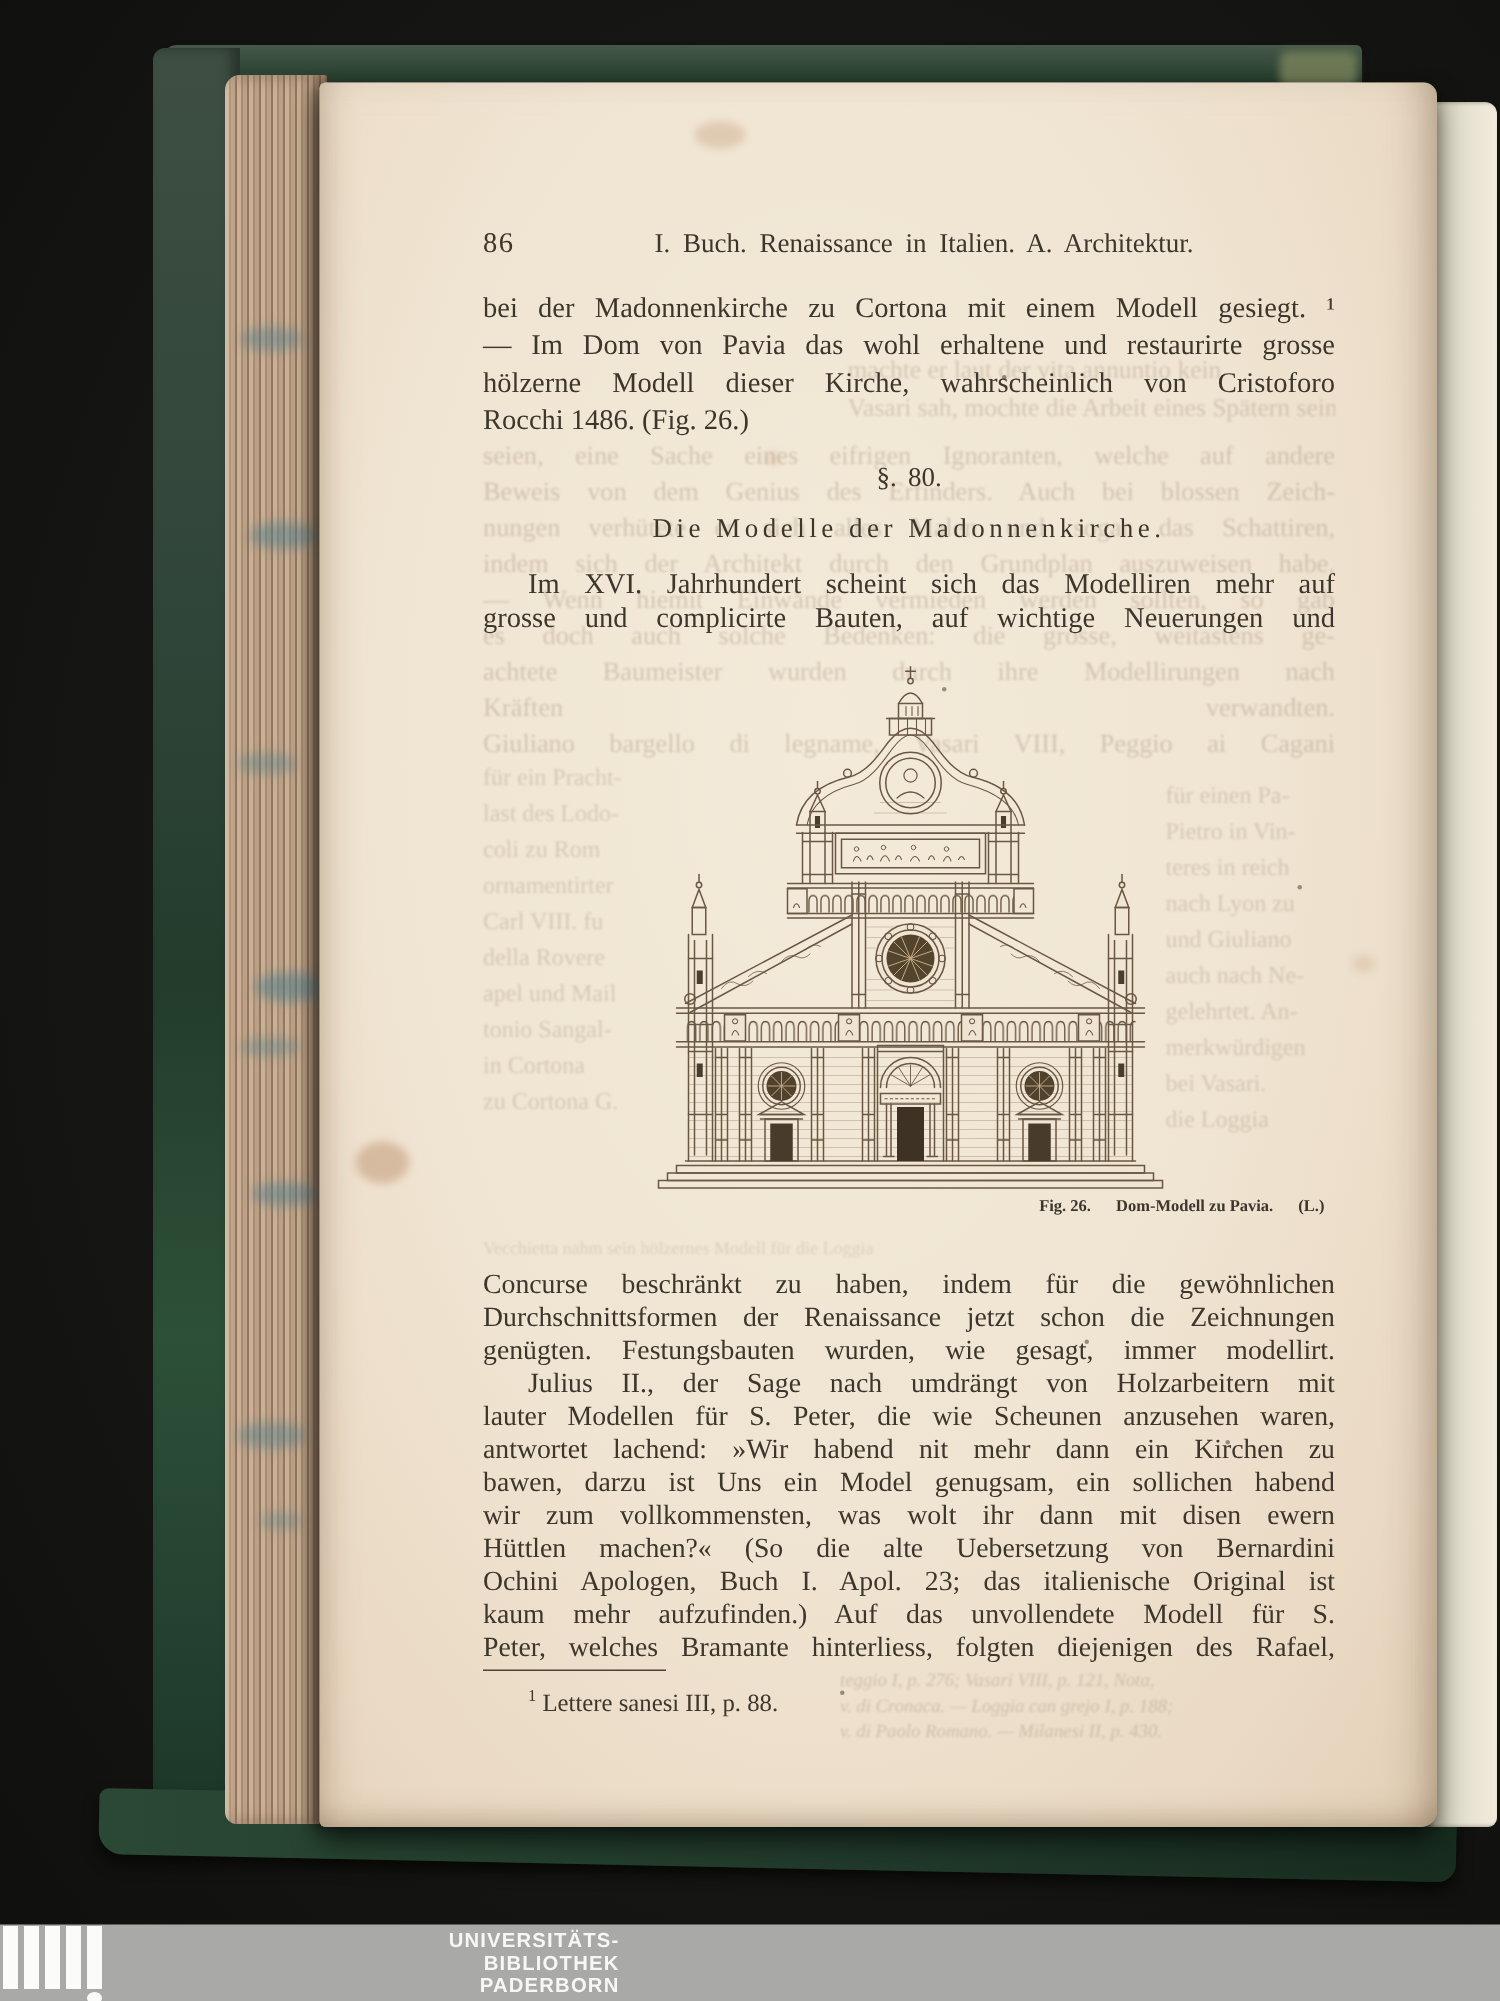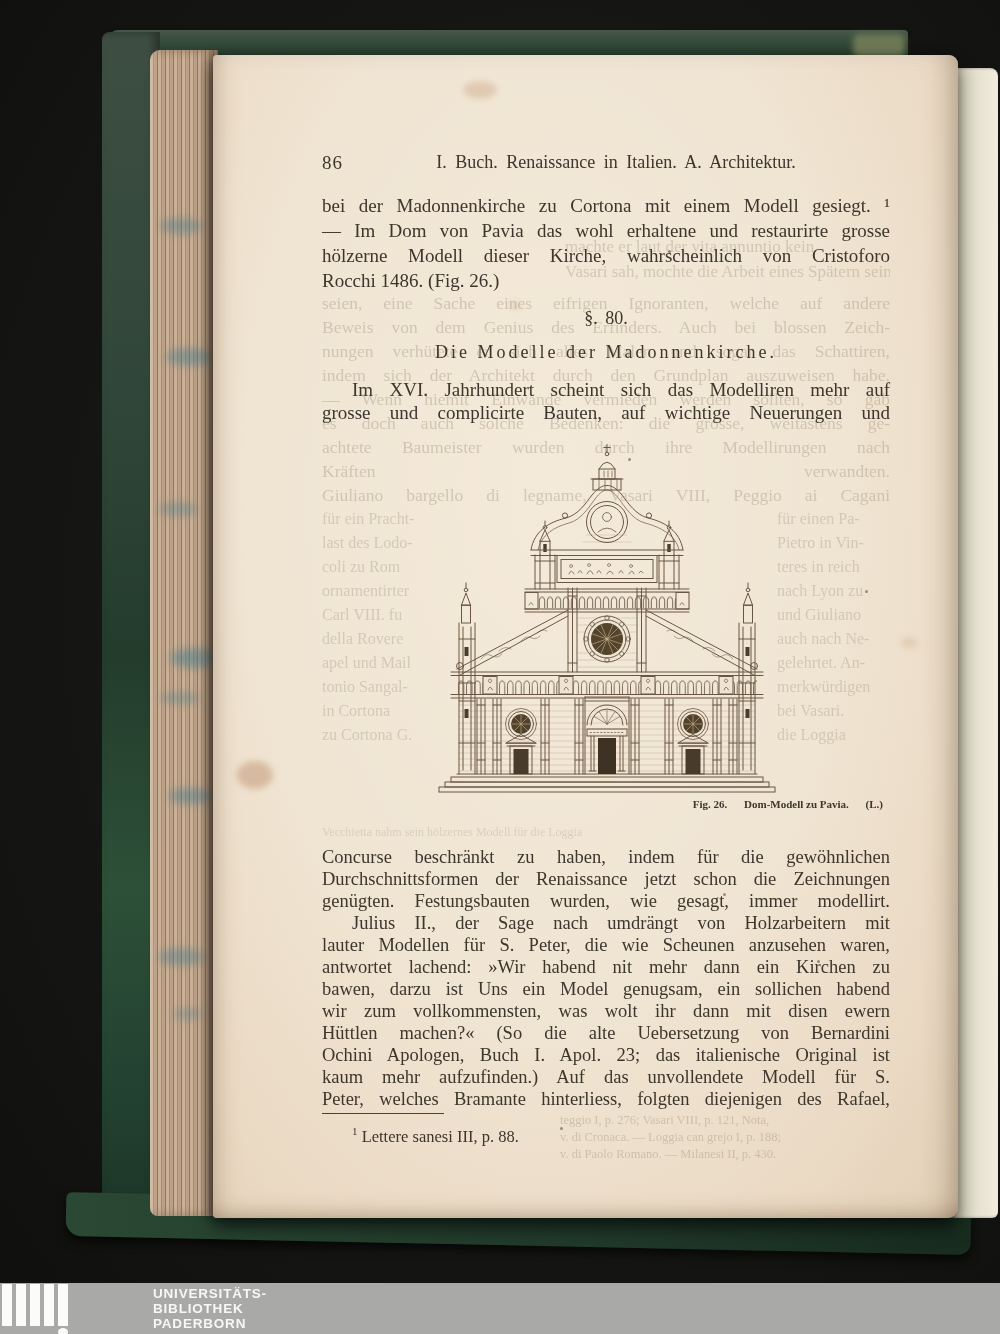--- a/index.html
+++ b/index.html
@@ -60,41 +60,41 @@
   .footnote{left:109px;top:1070px;width:568px;font-size:16.5px;text-indent:30px;}
   .footnote sup{position:static;font-size:11px;}
 
   
   .ghost{color:#94846c;filter:blur(.6px);overflow:hidden;}
   .ghost .tl{white-space:nowrap;text-align:left;}
   .gA{left:352px;top:179px;width:325px;font-size:17px;line-height:25px;opacity:.32;}
   .gB{left:109px;top:236px;width:568px;font-size:17.5px;line-height:24px;opacity:.34;}
   .gB .tl{text-align:justify;text-align-last:justify;white-space:normal;}
   .gCL{left:109px;top:452px;width:118px;font-size:16px;line-height:24px;opacity:.3;}
-  .gCR{left:564px;top:452px;width:118px;font-size:16px;line-height:24px;opacity:.3;}
+  .gCR{left:564px;top:464px;width:118px;font-size:16px;line-height:24px;opacity:.3;}
   .gE{left:109px;top:767px;width:568px;font-size:12px;line-height:20px;opacity:.24;}
-  .gD{left:347px;top:1057px;width:348px;font-size:12.5px;line-height:17px;opacity:.35;}
+  .gD{left:347px;top:1057px;width:348px;font-size:12.5px;line-height:17px;opacity:.35;font-style:italic;}
 
   
   .fox{border-radius:50%;filter:blur(3px);background:#b4815a;}
   .f1{left:250px;top:26px;width:34px;height:18px;opacity:.28;}
   .f2{left:24px;top:706px;width:36px;height:28px;opacity:.4;}
   .f3{left:688px;top:582px;width:16px;height:11px;opacity:.2;}
   .f4{left:296px;top:246px;width:12px;height:9px;opacity:.18;}
   .sp{width:3px;height:3px;border-radius:50%;background:#55432f;opacity:.55;}
 
   .engraving{left:224px;top:388px;width:340px;height:352px;}
 
   
   .footer-bar{left:0;top:1283px;width:1000px;height:51px;background:#a9a9a7;}
   .lbar{top:1px;width:10px;height:42px;background:#fbfbfa;}
   .ldot{left:58px;top:45px;width:10px;height:8px;border-radius:50%;background:#fbfbfa;}
   .ltext{left:153px;top:3px;width:260px;font-family:"Liberation Sans",sans-serif;
     font-weight:bold;font-size:13.5px;line-height:15px;color:#f7f7f5;letter-spacing:.8px;}
-  .ltext div{position:static;}
+  .ltext div{position:static;text-align:right;}
 </style>
 </head>
 <body>
 
 <div class="scene">
 
   <div class="cover-top">
     <div class="worn"></div>
   </div>
   <div class="cover-left"></div>

